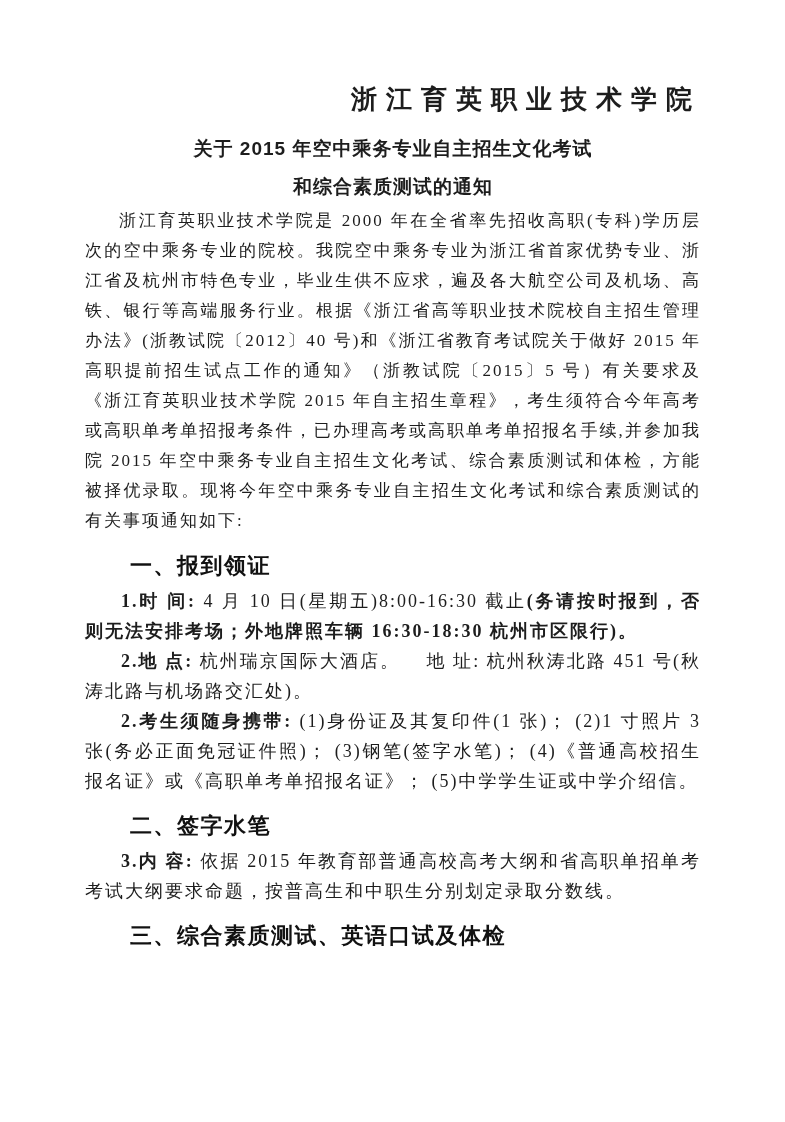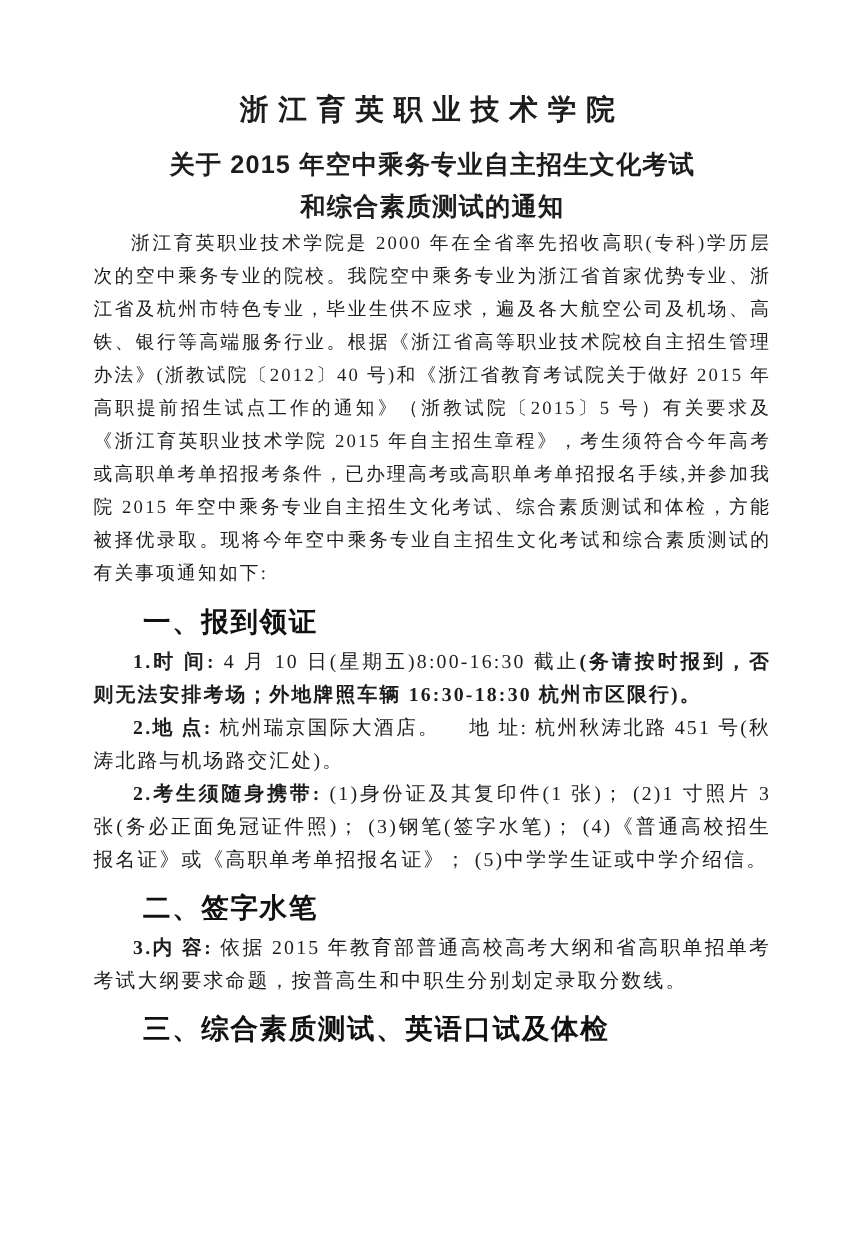--- a/index.html
+++ b/index.html
@@ -12,48 +12,48 @@
     overflow: hidden;
   }
   .page {
     width: 785px;
     height: 1122px;
     padding: 82px 84px 0 85px;
     background: #ffffff;
   }
   .doc-title {
     margin: 0;
-    text-align: center;
+    text-align: right;
     font-size: 26px;
     font-weight: bold;
     letter-spacing: 9px;
     line-height: 36px;
     font-family: "Liberation Serif", "DejaVu Serif", serif;
   }
   .subtitle-block { margin-top: 12px; }
   .doc-subtitle {
     text-align: center;
-    font-size: 23px;
+    font-size: 19px;
     font-weight: bold;
     line-height: 38px;
     letter-spacing: 1px;
     font-family: "Liberation Sans", "DejaVu Sans", sans-serif;
   }
   .intro {
     margin: 0 0 0 0;
     font-size: 17px;
     line-height: 30px;
     letter-spacing: 2px;
     text-align: justify;
     text-indent: 2em;
   }
   .section-heading {
     margin: 17px 0 7px 0;
     padding-left: 45px;
-    font-size: 25px;
+    font-size: 22px;
     font-weight: bold;
     letter-spacing: 1.5px;
     line-height: 26px;
     font-family: "Liberation Sans", "DejaVu Sans", sans-serif;
     color: #111111;
   }
   .item {
     margin: 0;
     font-size: 18px;
     line-height: 30px;

